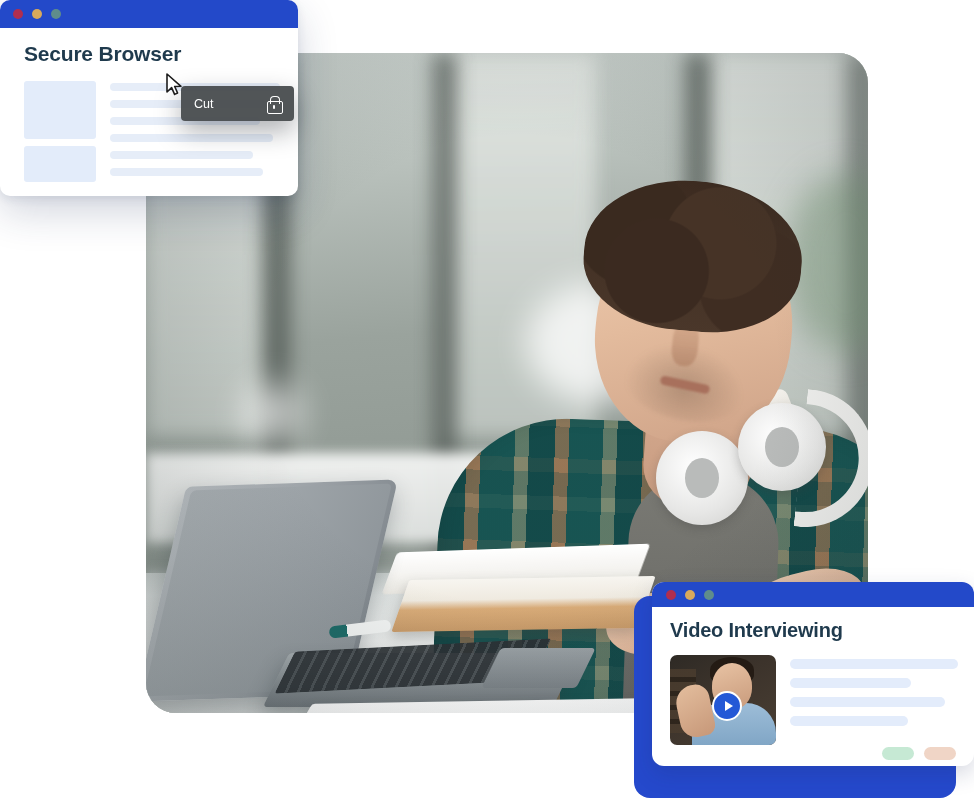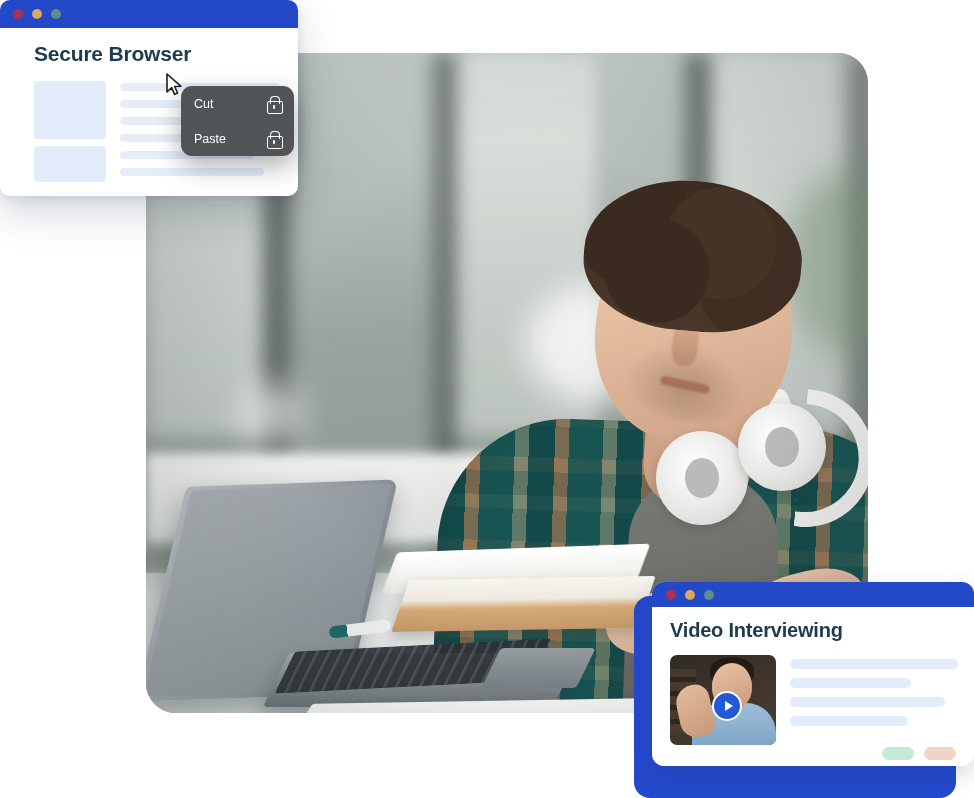--- a/index.html
+++ b/index.html
@@ -174,34 +174,34 @@
     position:absolute;left:0px;top:0px;width:298px;height:196px;
     background:#ffffff;border-radius:10px;
     box-shadow:0 16px 40px rgba(30,45,90,.20),0 3px 10px rgba(30,45,90,.10);
     overflow:hidden;
   }
   .titlebar{height:28px;background:#2349c9;display:flex;align-items:center;padding-left:13px;gap:9px;}
   .dot{width:10px;height:10px;border-radius:50%;}
   .d-red{background:#b02e4f;}
   .d-yel{background:#d9a95c;}
   .d-grn{background:#5f8d8b;}
-  .br-body{padding:14px 18px 0 34px;}
+  .br-body{padding:14px 18px 0 24px;}
   .br-title{font-size:21px;font-weight:bold;color:#1f3a4d;letter-spacing:-.2px;margin:0 0 15px 0;}
   .skeleton{display:flex;gap:14px;}
   .sk-left{width:72px;display:flex;flex-direction:column;gap:7px;}
   .sk-block{background:#e3ecfa;border-radius:3px;}
   .sk-b1{height:58px;}
   .sk-b2{height:36px;}
   .sk-right{flex:1;display:flex;flex-direction:column;gap:9px;padding-top:2px;}
   .sk-line{height:8px;background:#e6edf8;border-radius:4px;}
 
   
   .ctxmenu{
     position:absolute;left:181px;top:86px;width:113px;
-    border-radius:11px;overflow:hidden;
+    border-radius:4px;overflow:hidden;
     box-shadow:0 10px 26px rgba(20,25,35,.35);
   }
   .ctx-item{
     display:flex;align-items:center;justify-content:space-between;
     height:35px;padding:0 13px 0 13px;
     background:rgba(68,72,74,.93);
     color:#ffffff;font-size:12.5px;
   }
   .ctx-item.last{background:rgba(40,43,45,.97);}
   .lock{width:14px;height:16px;position:relative;}
@@ -345,28 +345,20 @@
           <div class="sk-line" style="width:84%"></div>
           <div class="sk-line" style="width:90%"></div>
         </div>
       </div>
     </div>
   </div>
 
   <div class="ctxmenu">
     <div class="ctx-item">
       <span>Cut</span>
-      <span class="lock">
-          <i class="shackle"></i>
-          <i class="body"></i>
-          <i class="key"></i>
-        </span>
-    </div>
-    <div class="ctx-item">
-      <span>Paste</span>
       <span class="lock">
           <i class="shackle"></i>
           <i class="body"></i>
           <i class="key"></i>
         </span>
     </div>
   </div>
 
   <svg class="cursor" viewBox="0 0 18 24">
     <path d="M1 1 L1 19 L5.6 14.6 L8.6 21.4 L11.6 20 L8.7 13.5 L15 13.3 Z" fill="#ffffff" stroke="#1c1c1c" stroke-width="1.6" stroke-linejoin="round"></path>

